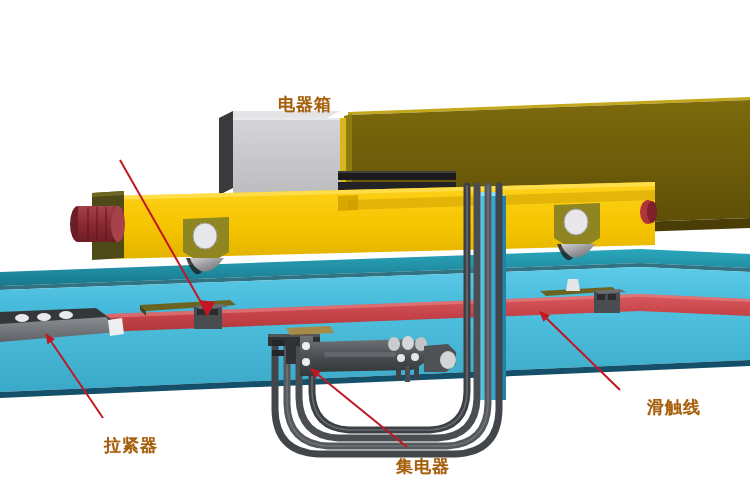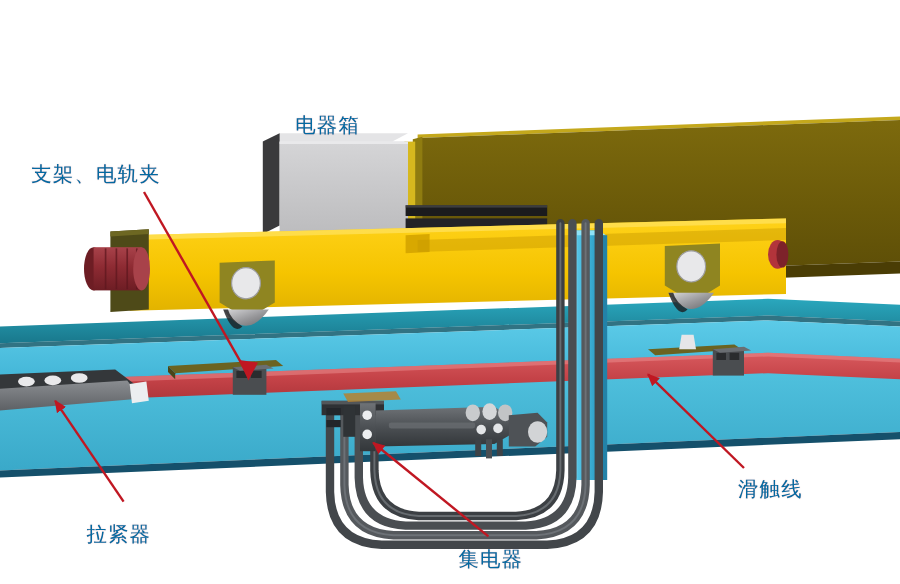--- a/index.html
+++ b/index.html
@@ -16,33 +16,34 @@
     overflow:hidden;
   }
   #scene{
     position:absolute;
     inset:0;
     width:750px;
     height:487px;
   }
   .lbl{
     position:absolute;
-    color:#0369a1;
-    font-weight:normal;
+    color:#a16207;
+    font-weight:bold;
     font-size:17px;
     letter-spacing:1px;
     white-space:nowrap;
     font-family:"DejaVu Sans","Liberation Sans",sans-serif;
     text-shadow:0 0 1px rgba(216,31,38,.35);
     user-select:none;
+    margin-left:32px;
   }
   #lbl-bracket{left:26px;  top:134px;}
   #lbl-ebox{   left:246px; top:93px;}
   #lbl-tension{left:72px;  top:434px;}
-  #lbl-collect{left:382px; top:455px;}
+  #lbl-collect{left:364px; top:455px;}
   #lbl-rail{   left:615px; top:396px;}
 </style>
 </head>
 <body>
 
 <div id="stage">
 
   <svg id="scene" viewBox="0 0 750 487" xmlns="http://www.w3.org/2000/svg">
     <defs>
       <linearGradient id="gGirder" x1="0" y1="0" x2="0" y2="1">
@@ -292,21 +293,20 @@
     <g stroke="#c01722" stroke-width="2" fill="none">
       <line x1="120" y1="160" x2="207" y2="313"></line>
       <line x1="103" y1="418" x2="46" y2="334" marker-end="url(#arrowHead)"></line>
       <line x1="407" y1="447" x2="311" y2="369" marker-end="url(#arrowHead)"></line>
       <line x1="620" y1="390" x2="540" y2="312" marker-end="url(#arrowHead)"></line>
     </g>
 
     <polygon points="207,317 199,300 215,302" fill="#c01722"></polygon>
   </svg>
 
-  <div class="lbl" id="lbl-bracket">支架、电轨夹</div>
 
   <div class="lbl" id="lbl-ebox">电器箱</div>
 
   <div class="lbl" id="lbl-tension">拉紧器</div>
 
   <div class="lbl" id="lbl-collect">集电器</div>
 
   <div class="lbl" id="lbl-rail">滑触线</div>
 
 </div>

